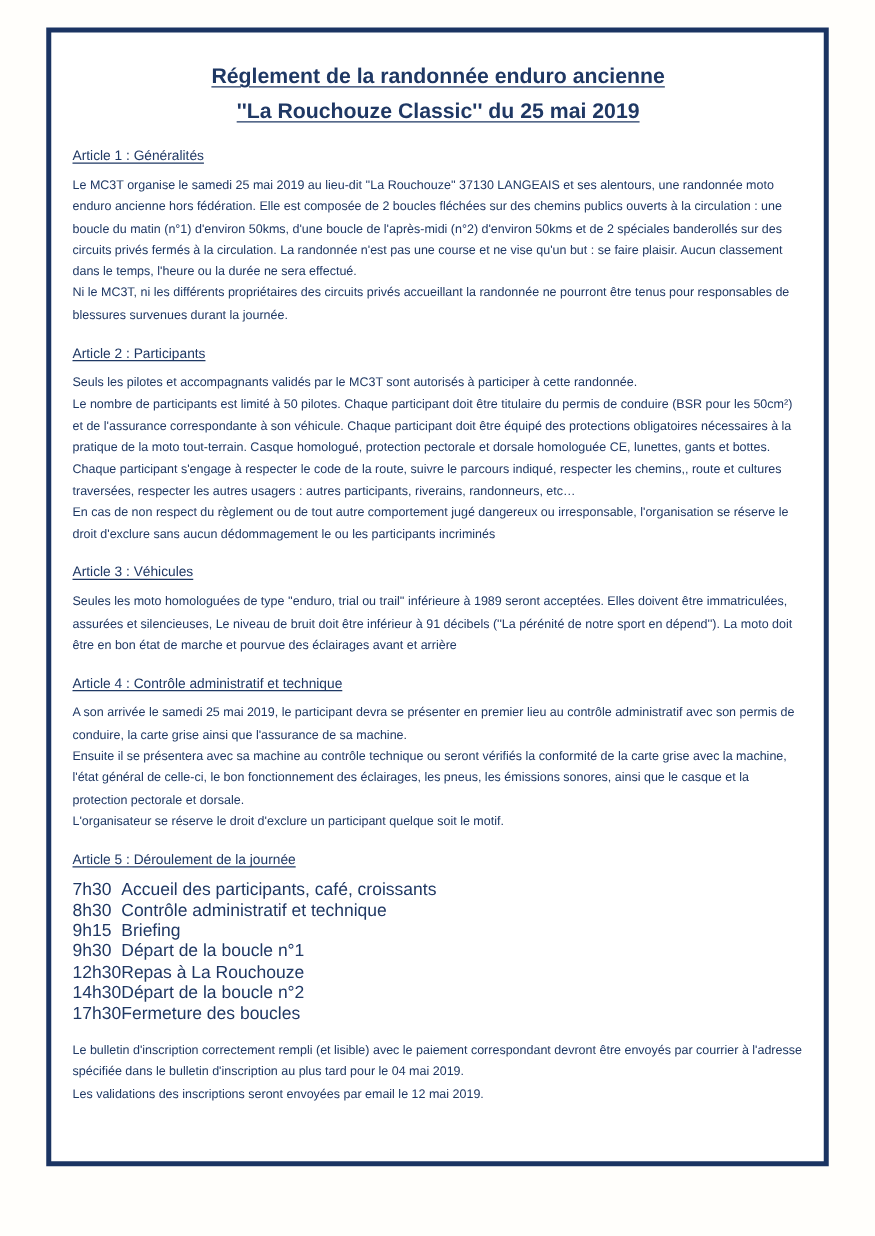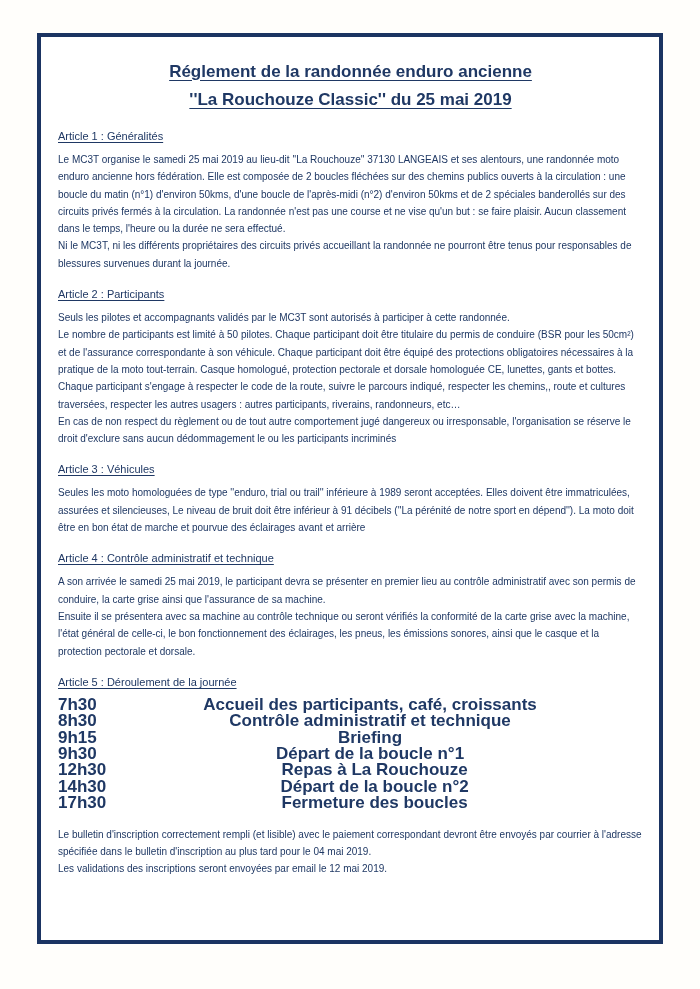--- a/index.html
+++ b/index.html
@@ -12,21 +12,21 @@
     font-family: "Liberation Sans", sans-serif;
   }
   .canvas {
     position: relative;
     width: 700px;
     height: 989px;
   }
   .doc-border {
     position: absolute;
     left: 37px;
-    top: 33px;
+    top: 22px;
     width: 626px;
     height: 911px;
     border: 4px solid #1b3462;
     background: #ffffff;
     padding: 10px 16px 0 17px;
     overflow: hidden;
     color: #1f3864;
   }
   .doc-title {
     margin-top: 11px;
@@ -51,32 +51,30 @@
     margin-bottom: 6px;
     color: #1f3864;
   }
   .para {
     margin: 0;
     font-size: 10px;
     line-height: 17.3px;
     color: #1f3864;
   }
   .schedule {
-    font-size: 17px;
+    font-size: 14px;
     line-height: 16.4px;
     color: #1f3864;
-    font-weight: bold;
   }
   .schedule-row { display: flex; }
   .schedule-time {
     flex: 0 0 39px;
   }
   .schedule-event {
     flex: 1 1 auto;
-    text-align: center;
   }
 </style>
 </head>
 <body>
 
 <div class="canvas">
   <div class="doc-border">
 
     <div class="doc-title">
       <div class="title-line">Réglement de la randonnée enduro ancienne</div>
@@ -99,20 +97,21 @@
 
     <section class="article">
       <div class="article-heading">Article 3 : Véhicules</div>
       <p class="para">Seules les moto homologuées de type ''enduro, trial ou trail'' inférieure à 1989 seront acceptées. Elles doivent être immatriculées, assurées et silencieuses, Le niveau de bruit doit être inférieur à 91 décibels (''La pérénité de notre sport en dépend''). La moto doit être en bon état de marche et pourvue des éclairages avant et arrière</p>
     </section>
 
     <section class="article">
       <div class="article-heading">Article 4 : Contrôle administratif et technique</div>
       <p class="para">A son arrivée le samedi 25 mai 2019, le participant devra se présenter en premier lieu au contrôle administratif avec son permis de conduire, la carte grise ainsi que l'assurance de sa machine.</p>
       <p class="para">Ensuite il se présentera avec sa machine au contrôle technique ou seront vérifiés la conformité de la carte grise avec la machine, l'état général de celle-ci, le bon fonctionnement des éclairages, les pneus, les émissions sonores, ainsi que le casque et la protection pectorale et dorsale.</p>
+      <p class="para">L'organisateur se réserve le droit d'exclure un participant quelque soit le motif.</p>
     </section>
 
     <section class="article">
       <div class="article-heading">Article 5 : Déroulement de la journée</div>
       <div class="schedule">
         <div class="schedule-row">
           <span class="schedule-time">7h30</span>
           <span class="schedule-event">Accueil des participants, café, croissants</span>
         </div>
         <div class="schedule-row">

